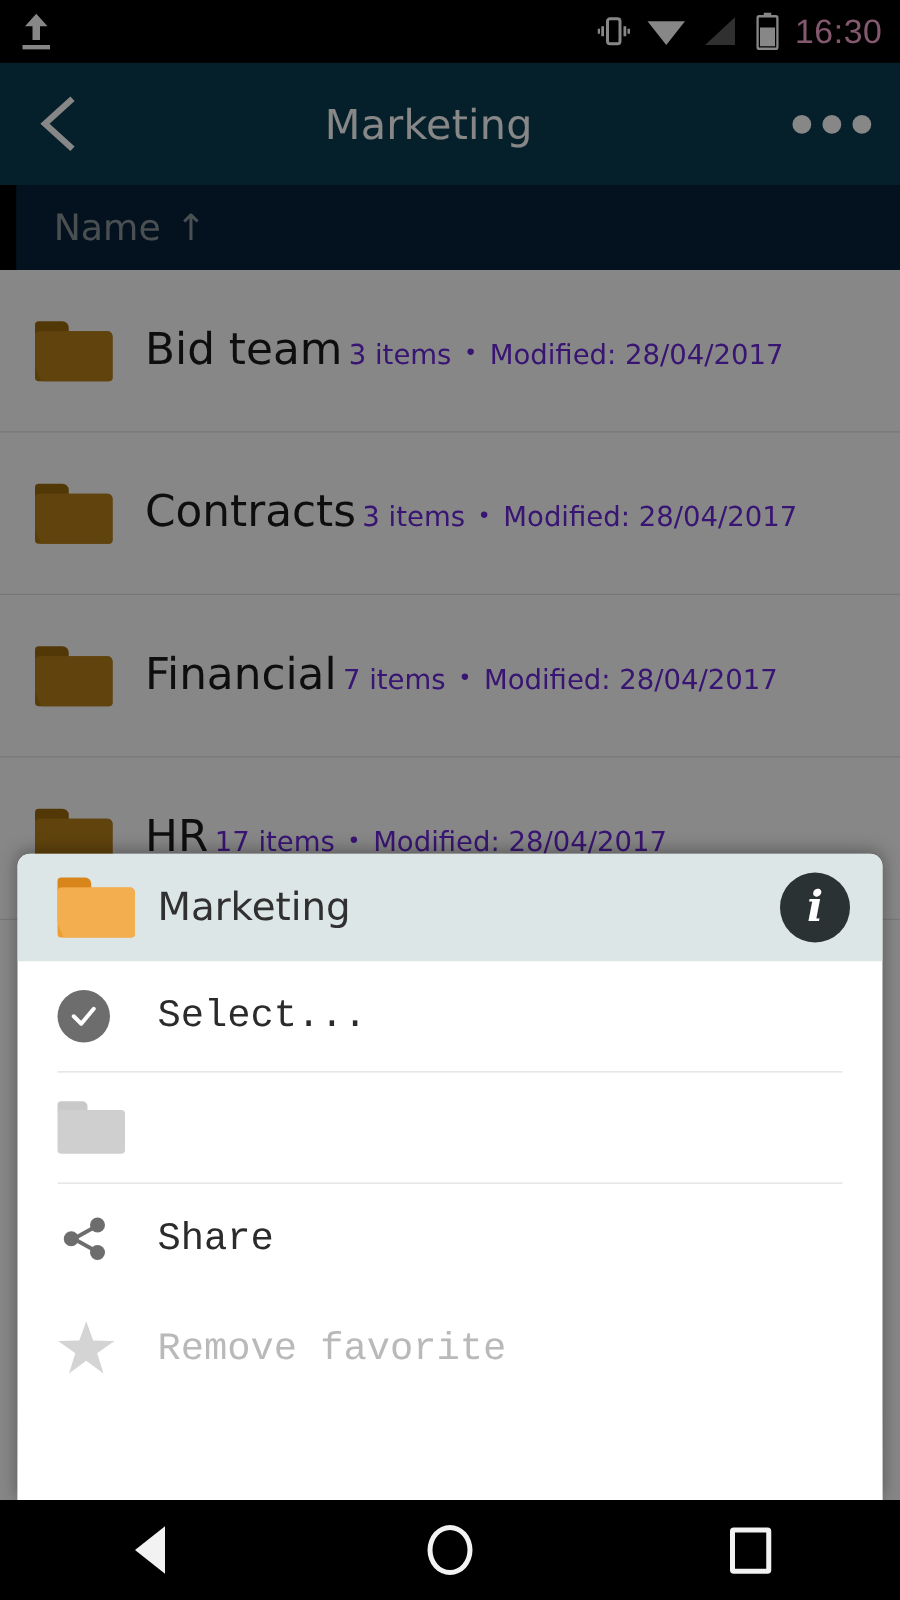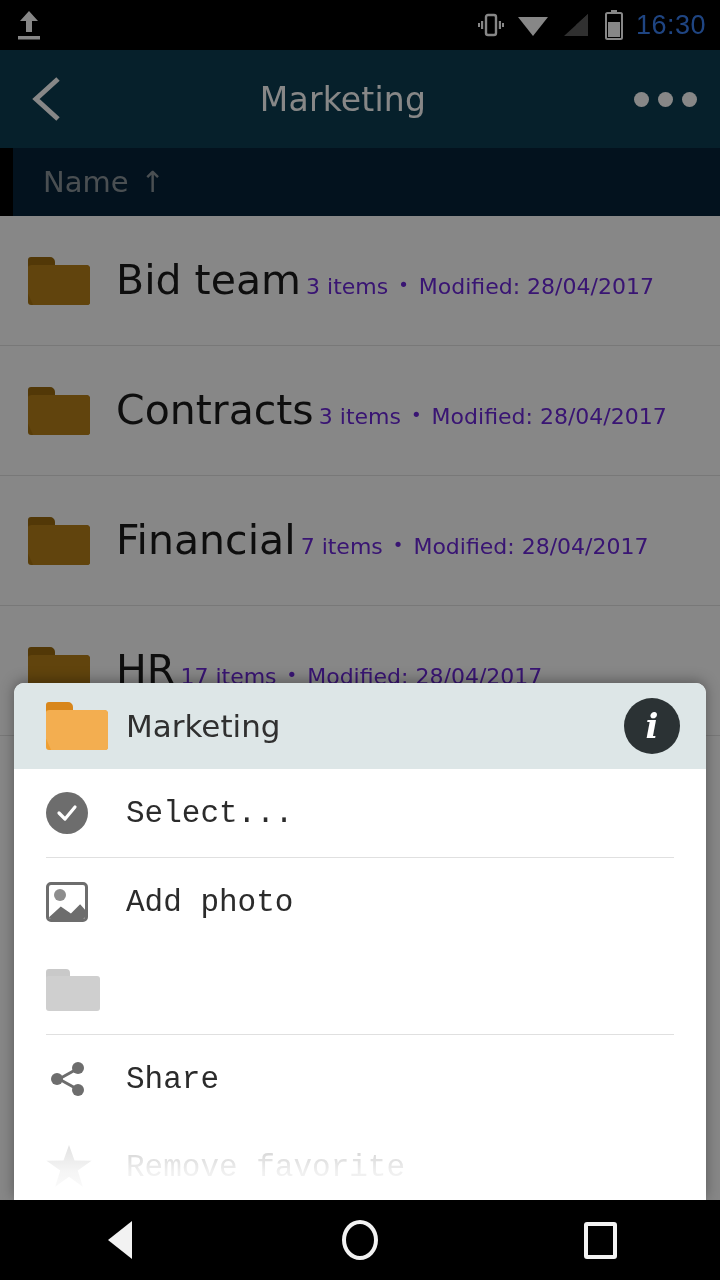--- a/index.html
+++ b/index.html
@@ -7,21 +7,21 @@
   body {
     font-family: "DejaVu Sans", sans-serif;
     background:#000;
     position:relative;
     overflow:hidden;
   }
 
   
   .statusbar{
     position:absolute; top:0; left:0; width:720px; height:50px;
-    background:#000; color:#3b82f6;
+    background:#000; color:#f9a8d4;
     display:flex; align-items:center; justify-content:space-between;
     padding:0 14px;
   }
   .sb-left{ display:flex; align-items:center; gap:10px; }
   .sb-right{ display:flex; align-items:center; gap:13px; }
   .sb-time{ font-size:27px; letter-spacing:0.5px; font-family:"Liberation Sans", sans-serif; }
 
   
   .appbar{
     position:absolute; top:50px; left:0; width:720px; height:98px;
@@ -51,21 +51,21 @@
     position:absolute; top:216px; left:0; width:720px; height:984px;
     background:#fff; overflow:hidden;
   }
   .file-row{
     height:130px; display:flex; align-items:center;
     padding:0 0 0 28px; border-bottom:1px solid #e2e2e2;
     position:relative;
   }
   .file-icon{ width:84px; flex:0 0 84px; display:flex; align-items:center; }
   .file-text{ flex:1; padding-left:4px; }
-  .file-name{ font-size:41px; color:#1c1c1c; font-family:"DejaVu Sans", sans-serif; line-height:1.15; margin-bottom:6px;}
+  .file-name{ font-size:35px; color:#1c1c1c; font-family:"DejaVu Sans", sans-serif; line-height:1.15; margin-bottom:6px;}
   .file-meta{ font-size:22px; color:#6d28d9; font-family:"DejaVu Sans", sans-serif; }
   .file-meta .sep{ padding:0 10px; font-size:18px; position:relative; top:-3px;}
 
   
   .folder{ position:relative; width:62px; height:48px; }
   .folder .tab{
     position:absolute; left:0; top:0; width:27px; height:10px;
     background:#9c6b0e; border-radius:3px 5px 0 0;
   }
   .folder .body{
@@ -313,29 +313,20 @@
         <svg width="26" height="26" viewBox="0 0 26 26">
           <polyline points="5,13 11,19 21,7" fill="none" stroke="#ffffff" stroke-width="3.2" stroke-linecap="round" stroke-linejoin="round"></polyline>
         </svg>
       </span>
     </span>
     <span class="menu-label">Select...</span>
   </div>
 
   <div class="divider"></div>
 
-  <div class="menu-item">
-    <span class="menu-icon">
-      <span class="photo-icon">
-          <span class="sun"></span>
-          <span class="hill"></span>
-        </span>
-    </span>
-    <span class="menu-label">Add photo</span>
-  </div>
 
   <div class="menu-item">
     <span class="menu-icon">
       <span class="folder-plain">
           <span class="tab"></span>
           <span class="body"></span>
         </span>
     </span>
   </div>
 

